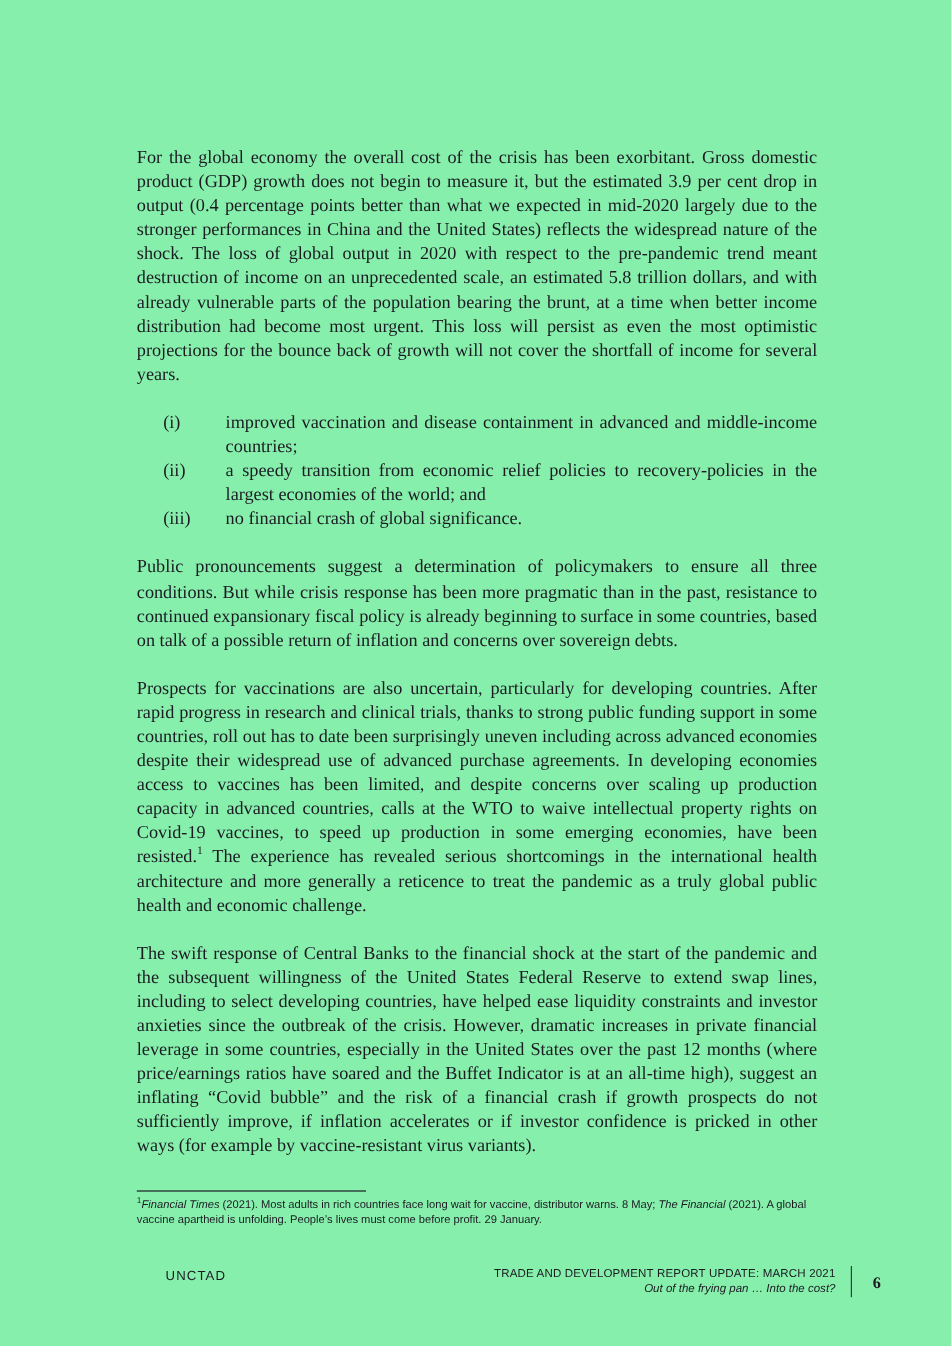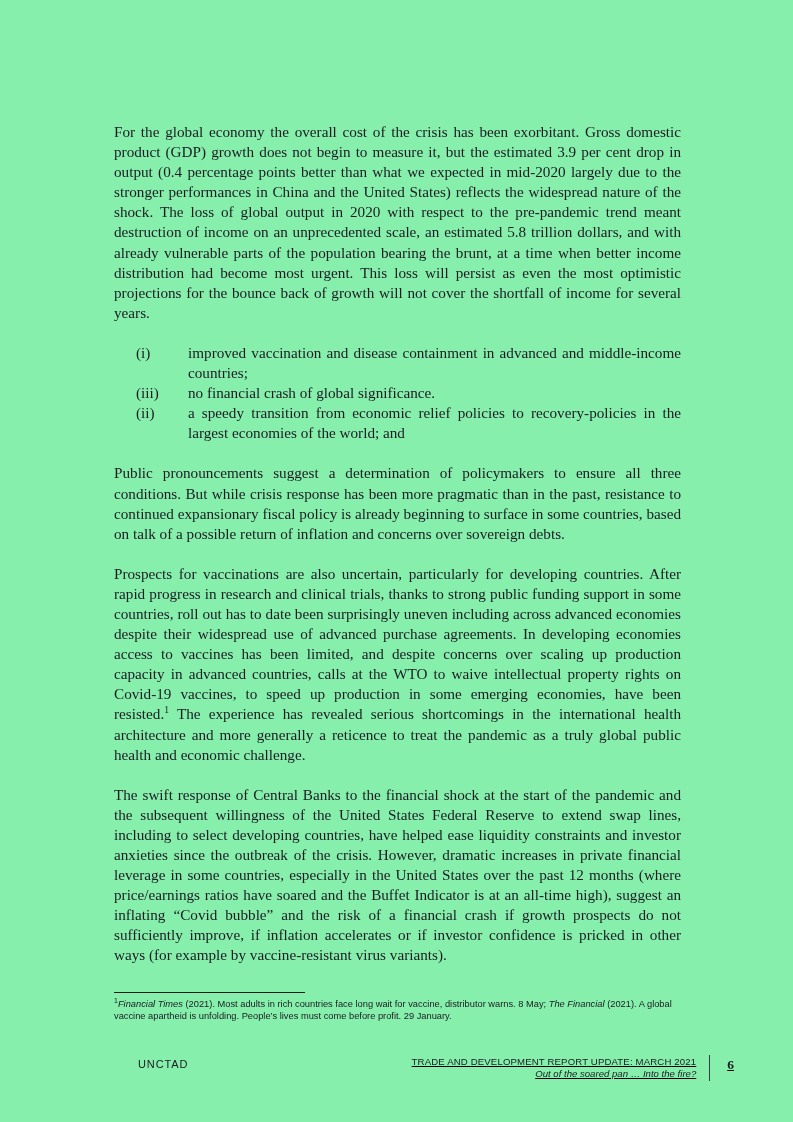--- a/index.html
+++ b/index.html
@@ -102,22 +102,21 @@
   .footer-left {
     font-family: "Liberation Sans", "DejaVu Sans", sans-serif;
     font-size: 11px;
     letter-spacing: 0.9px;
     color: #1b1b22;
     padding-top: 2px;
     margin-left: 24px;
   }
   .footer-right {
     display: flex;
-    align-items: flex-start;
-    text-decoration: underline;
+    align-items: center;
   }
   .footer-titles {
     text-align: right;
     padding-right: 13px;
   }
   .footer-title {
     font-family: "Liberation Sans", "DejaVu Sans", sans-serif;
     font-size: 9.6px;
     letter-spacing: 0.15px;
     color: #1b1b22;
@@ -152,42 +151,42 @@
 
 <div class="page">
 
   <div class="content">
 
     <p class="para">For the global economy the overall cost of the crisis has been exorbitant. Gross domestic product (GDP) growth does not begin to measure it, but the estimated 3.9 per cent drop in output (0.4 percentage points better than what we expected in mid-2020 largely due to the stronger performances in China and the United States) reflects the widespread nature of the shock. The loss of global output in 2020 with respect to the pre-pandemic trend meant destruction of income on an unprecedented scale, an estimated 5.8 trillion dollars, and with already vulnerable parts of the population bearing the brunt, at a time when better income distribution had become most urgent. This loss will persist as even the most optimistic projections for the bounce back of growth will not cover the shortfall of income for several years.</p>
 
 
     <ul class="romanlist">
       <li><span class="marker">(i)</span><span>improved vaccination and disease containment in advanced and middle-income countries;</span></li>
+      <li><span class="marker">(ii)</span><span>a speedy transition from economic relief policies to recovery-policies in the largest economies of the world; and</span></li>
       <li><span class="marker">(iii)</span><span>no financial crash of global significance.</span></li>
-      <li><span class="marker">(ii)</span><span>a speedy transition from economic relief policies to recovery-policies in the largest economies of the world; and</span></li>
     </ul>
 
     <p class="para">Public pronouncements suggest a determination of policymakers to ensure all three conditions. But while crisis response has been more pragmatic than in the past, resistance to continued expansionary fiscal policy is already beginning to surface in some countries, based on talk of a possible return of inflation and concerns over sovereign debts.</p>
 
     <p class="para"><span>Prospects for vaccinations are also uncertain, particularly for developing countries. After rapid progress in research and clinical trials, thanks to strong public funding support in some countries, roll out has to date been surprisingly uneven including across advanced economies despite their widespread use of advanced purchase agreements. In developing economies access to vaccines has been limited, and despite concerns over scaling up production capacity in advanced countries, calls at the WTO to waive intellectual property rights on Covid-19 vaccines, to speed up production in some emerging economies, have been resisted.</span><sup class="fn">1</sup><span> The experience has revealed serious shortcomings in the international health architecture and more generally a reticence to treat the pandemic as a truly global public health and economic challenge.</span></p>
 
     <p class="para">The swift response of Central Banks to the financial shock at the start of the pandemic and the subsequent willingness of the United States Federal Reserve to extend swap lines, including to select developing countries, have helped ease liquidity constraints and investor anxieties since the outbreak of the crisis. However, dramatic increases in private financial leverage in some countries, especially in the United States over the past 12 months (where price/earnings ratios have soared and the Buffet Indicator is at an all-time high), suggest an inflating “Covid bubble” and the risk of a financial crash if growth prospects do not sufficiently improve, if inflation accelerates or if investor confidence is pricked in other ways (for example by vaccine-resistant virus variants).</p>
 
   </div>
 
   <div class="footnote-block">
     <div class="footnote-rule"></div>
     <p class="footnote"><sup>1</sup><i>Financial Times</i><span> (2021). Most adults in rich countries face long wait for vaccine, distributor warns. 8 May; </span><i>The Financial</i><span> (2021). A global vaccine apartheid is unfolding. People’s lives must come before profit. 29 January.</span></p>
   </div>
 
   <div class="footer">
     <div class="footer-left">UNCTAD</div>
     <div class="footer-right">
       <div class="footer-titles">
         <div class="footer-title">TRADE AND DEVELOPMENT REPORT UPDATE: MARCH 2021</div>
-        <div class="footer-subtitle">Out of the soared pan … Into the fire?</div>
+        <div class="footer-subtitle">Out of the frying pan … Into the cost?</div>
       </div>
       <div class="footer-divider"></div>
       <div class="footer-pageno">6</div>
     </div>
   </div>
 
 </div>
 
 </body></html>

